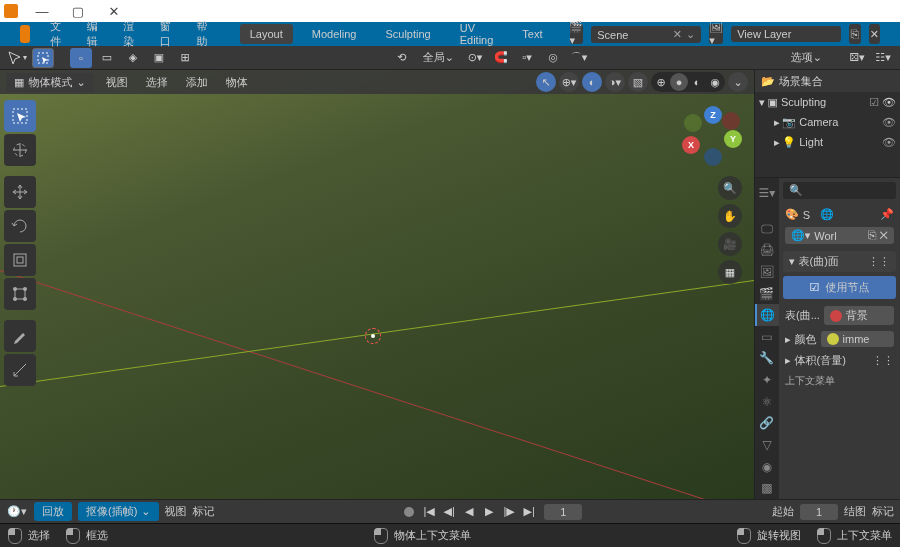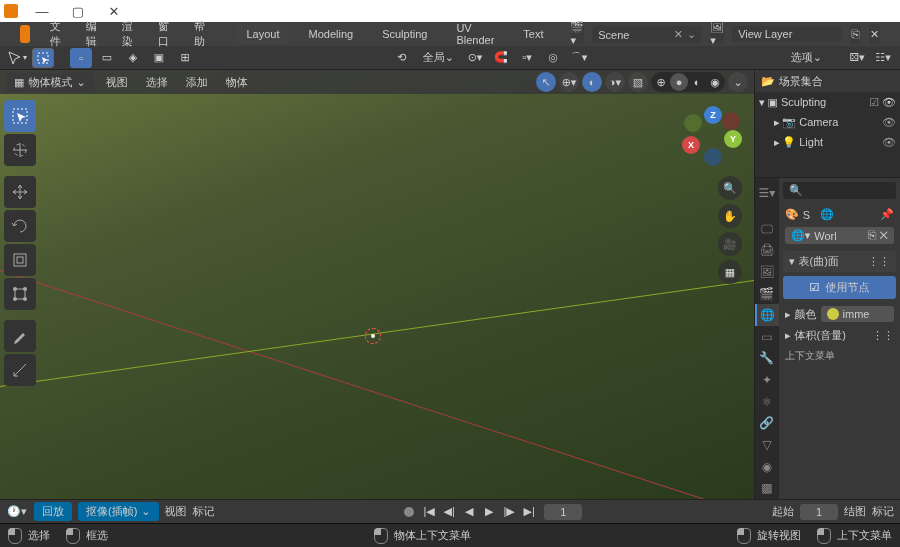--- a/index.html
+++ b/index.html
@@ -1,21 +1,21 @@
 <!DOCTYPE html>
 <html><head>
 <meta charset="utf-8">
 <style>
 *{margin:0;padding:0;box-sizing:border-box;font-family:-apple-system,"Segoe UI",sans-serif;font-size:11px;color:#ccc;user-select:none}
 body{width:900px;height:547px;background:#2b2b2b;overflow:hidden;position:relative}
 .titlebar{height:22px;background:#fff;display:flex;align-items:center;padding:0 4px}
 .titlebar .icon{width:14px;height:14px;background:#e87d0d;border-radius:2px;margin-right:6px}
 .titlebar .title{color:#333;flex:1}
 .titlebar .wbtn{width:36px;text-align:center;color:#444;font-size:13px}
-.topbar{height:24px;background:#404040;display:flex;align-items:center;padding:0 20px;gap:8px}
+.topbar{height:24px;background:#0369a1;display:flex;align-items:center;padding:0 20px;gap:8px}
 .topbar .bicon{width:18px;height:18px;background:#e87d0d;border-radius:3px;margin-right:4px}
 .topbar .mitem{padding:3px 8px;cursor:pointer}
 .topbar .tab{padding:4px 10px;border-radius:3px;margin-right:1px}
 .topbar .tab.active{background:#424242}
 .topbar .sep{width:12px}
 .topbar .scenebox{background:#3a3a3a;border-radius:3px;padding:2px 6px;display:flex;align-items:flex-end;gap:4px;min-width:110px}
 .topbar .iconbtn{width:20px;height:20px;display:flex;align-items:center;justify-content:center;background:#3a3a3a;border-radius:3px}
 .toolbar2{height:24px;background:#383838;display:flex;align-items:center;padding:0 6px;gap:4px;border-bottom:1px solid #222}
 .tbtn{width:22px;height:20px;display:flex;align-items:center;justify-content:center;border-radius:3px}
 .tbtn.on{background:#4772b3}
@@ -85,21 +85,21 @@
   <div class="bicon"></div>
   <div class="mitem">文件</div>
   <div class="mitem">编辑</div>
   <div class="mitem">渲染</div>
   <div class="mitem">窗口</div>
   <div class="mitem">帮助</div>
   <div class="sep"></div>
   <div class="tab active">Layout</div>
   <div class="tab">Modeling</div>
   <div class="tab">Sculpting</div>
-  <div class="tab">UV Blender</div>
+  <div class="tab">UV Editing</div>
   <div class="tab">Text</div>
   <div style="flex:1"></div>
   <div class="iconbtn">🎬▾</div>
   <div class="scenebox">
     <span>Scene</span>
     <span style="margin-left:auto;opacity:.7">✕</span>
       <span style="opacity:.7">⌄</span>
   </div>
   <div class="iconbtn">🖼▾</div>
   <div class="scenebox">
@@ -292,20 +292,27 @@
         <div class="pt">▩</div>
       </div>
       <div class="pbody">
         <div class="searchrow">🔍</div>
         <div class="prow">🎨 <span>S</span> &nbsp; 🌐 <span style="margin-left:auto">📌</span></div>
         <div class="prow">
           <div class="field">🌐▾ <span>Worl</span> <span style="margin-left:auto">⎘ ✕</span></div>
         </div>
         <div class="panelhdr">▾ <span>表(曲)面</span> <span style="margin-left:auto">⋮⋮</span></div>
         <div class="bluebtn">☑ <span>使用节点</span></div>
+        <div class="prow">
+            <span>表(曲...</span>
+            <div class="field">
+              <div class="swatch" style="background:#c44"></div>
+              <span>背景</span>
+            </div>
+          </div>
         <div class="prow">▸ <span>颜色</span><div class="field">
               <div class="swatch" style="background:#cc4"></div>
               <span>imme</span>
             </div></div>
         <div class="prow">▸ <span>体积(音量)</span> <span style="margin-left:auto">⋮⋮</span></div>
         <div class="prow" style="font-size:10px;opacity:.8">上下文菜单</div>
       </div>
     </div>
   </div>
 </div>

